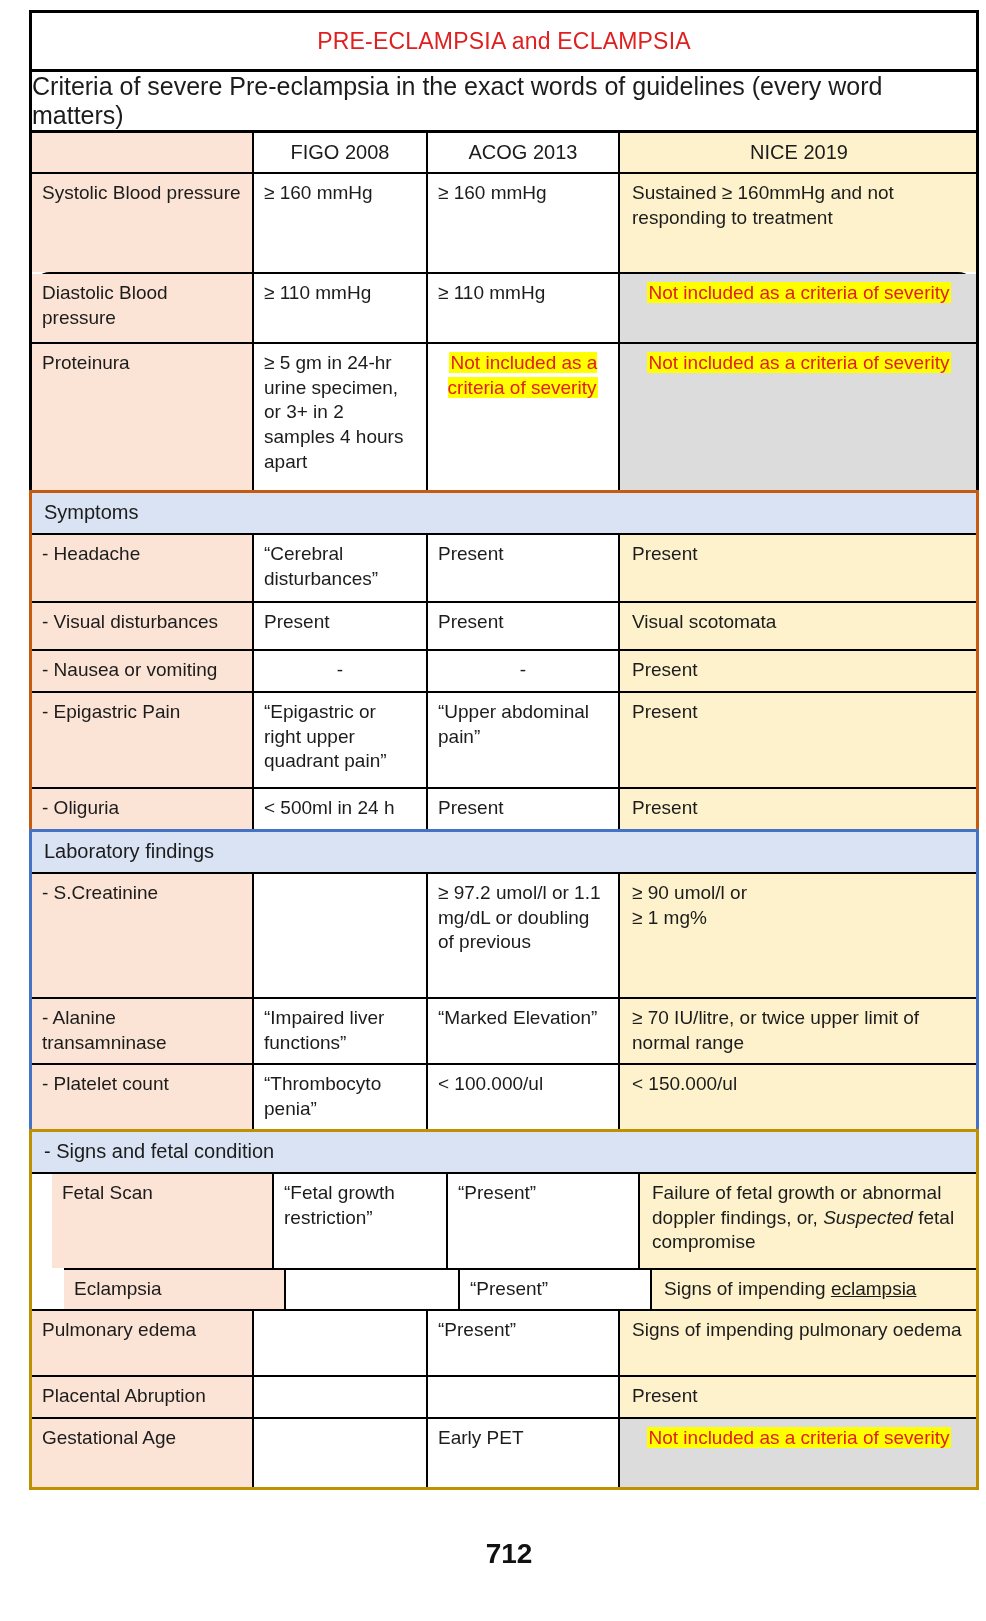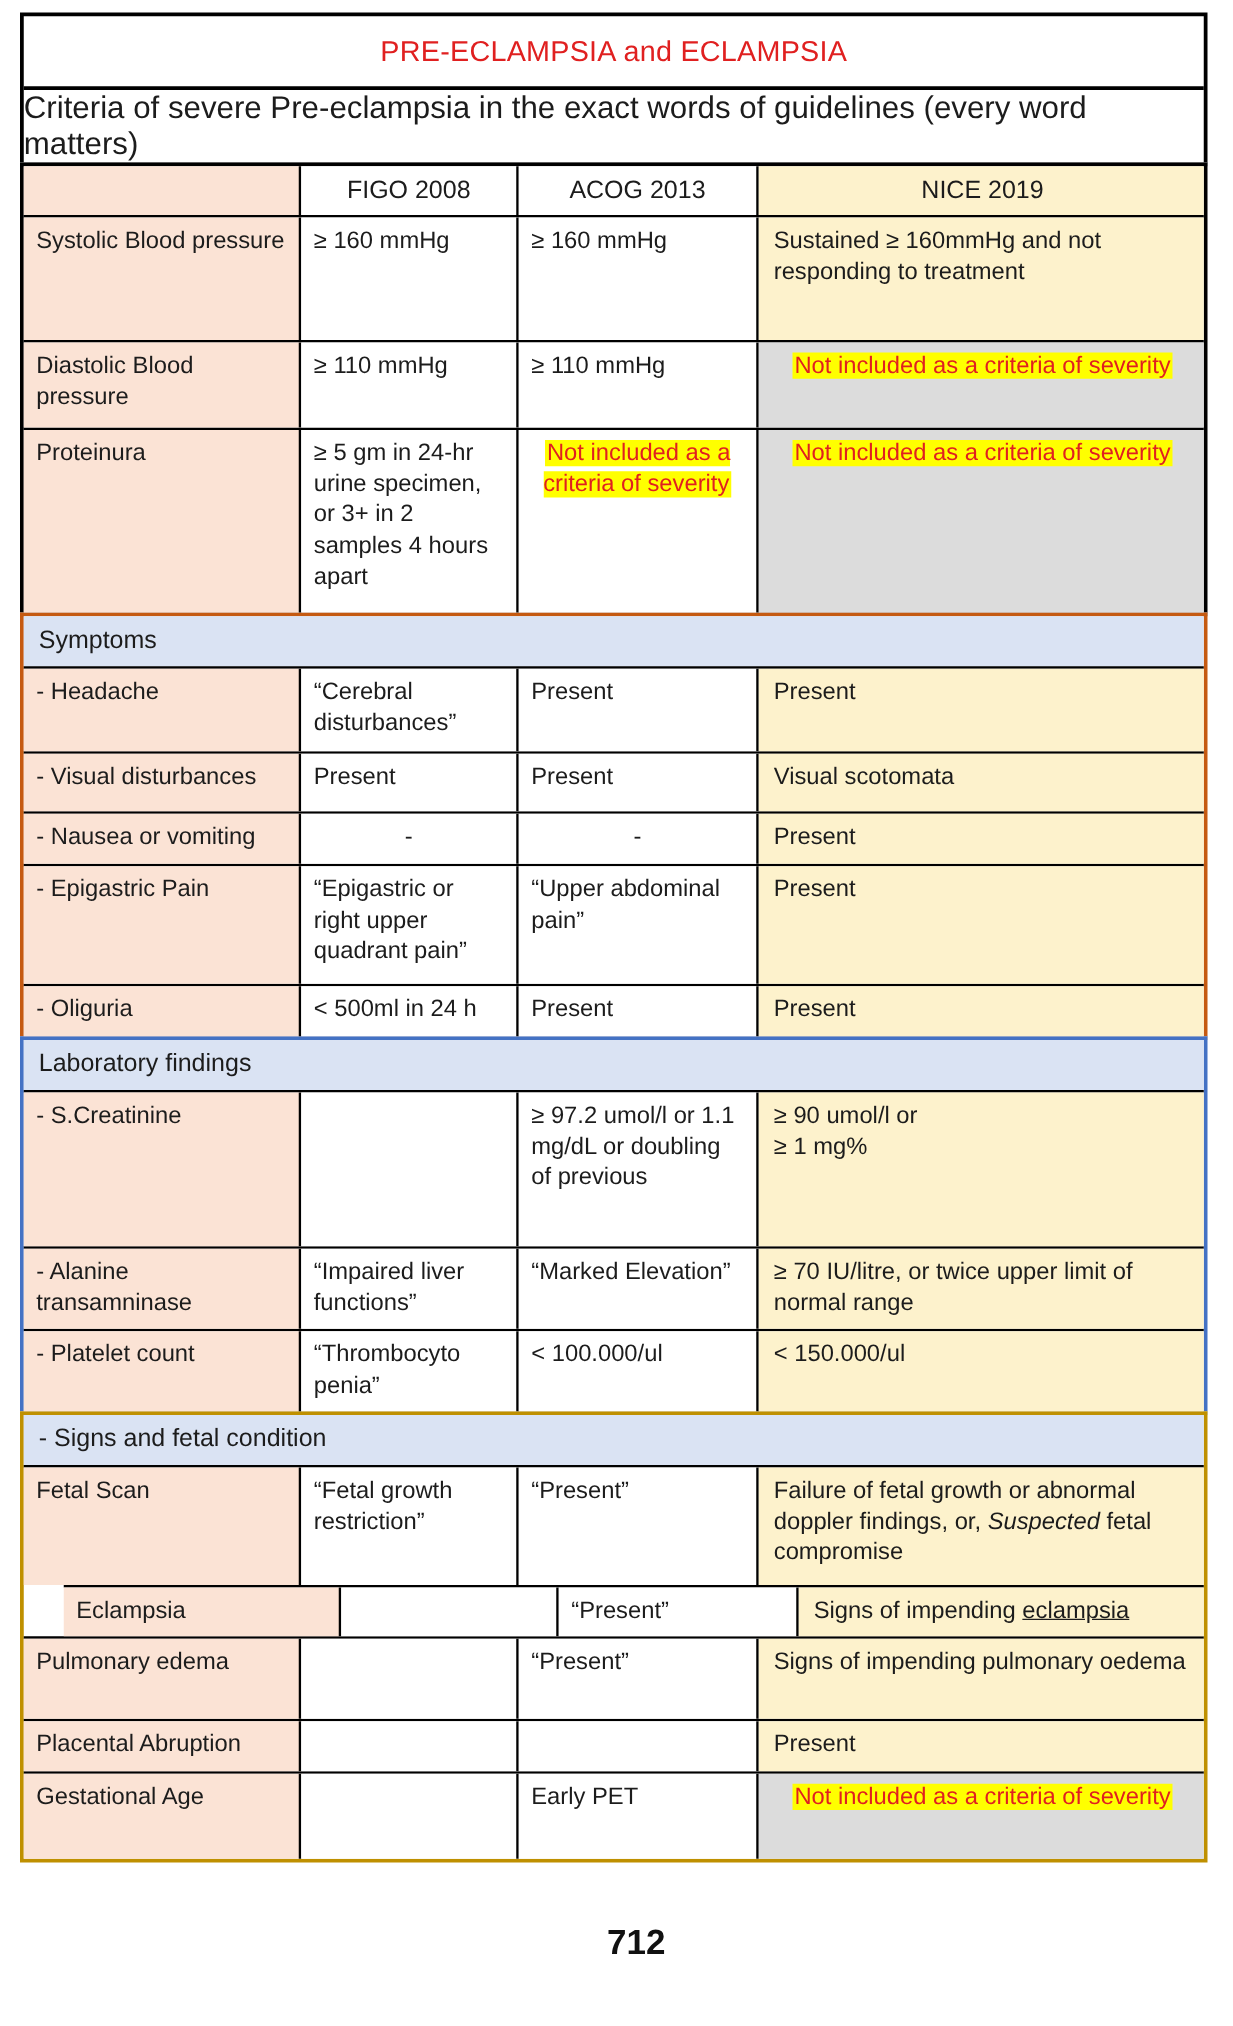--- a/index.html
+++ b/index.html
@@ -1,20 +1,20 @@
 <!DOCTYPE html>
 <html style="--label-bg: #fbe3d5; --nice-bg: #fdf2cc; --section-header-bg: #dae3f3; --gray-bg: #dcdcdc; --highlight-bg: #ffff00; --highlight-text: #e02020; --title-color: #e02020;"><head>
 <meta charset="utf-8">
 <style>
   html,body { margin:0; padding:0; }
   body {
     width:986px; height:1621px; background:#ffffff; position:relative;
     font-family:"Liberation Sans", sans-serif; color:#1c1c1c;
   }
-  #table { position:absolute; left:16px; top:10px; width:950px; }
+  #table { position:absolute; left:29px; top:10px; width:950px; }
   .sec { border:3px solid #000; box-sizing:border-box; background:#fff; }
   .sec + .sec { margin-top:-3px; }
   .sec > * + * { border-top:2px solid #000; }
 
   .trow.title {
     min-height:56px; display:flex; align-items:center; justify-content:center;
     color:var(--title-color); font-size:23px; letter-spacing:.2px;
   }
   .trow.subtitle {
     min-height:37px; border-top:3px solid #000 !important;
@@ -59,21 +59,21 @@
         <div class="cell c1 hdr">FIGO 2008</div>
         <div class="cell c2 hdr">ACOG 2013</div>
         <div class="cell c3 hdr">NICE 2019</div>
       </div>
       <div class="row" style="min-height: 100px;">
         <div class="cell c0">Systolic Blood pressure</div>
         <div class="cell c1">≥ 160 mmHg</div>
         <div class="cell c2">≥ 160 mmHg</div>
         <div class="cell c3">Sustained ≥ 160mmHg and not responding to treatment</div>
       </div>
-      <div class="row" style="min-height: 70px;">
+      <div class="row" style="min-height: 70px; border-radius: 18px;">
         <div class="cell c0">Diastolic Blood pressure</div>
         <div class="cell c1">≥ 110 mmHg</div>
         <div class="cell c2">≥ 110 mmHg</div>
         <div class="cell c3 gray center"><span class="hl">Not included as a criteria of severity</span></div>
       </div>
       <div class="row" style="min-height: 148px;">
         <div class="cell c0">Proteinura</div>
         <div class="cell c1">≥ 5 gm in 24-hr urine specimen, or 3+ in 2 samples 4 hours apart</div>
         <div class="cell c2 center"><span class="hl">Not included as a criteria of severity</span></div>
         <div class="cell c3 gray center"><span class="hl">Not included as a criteria of severity</span></div>
@@ -130,21 +130,21 @@
       <div class="row" style="min-height: 66px;">
         <div class="cell c0">- Platelet count</div>
         <div class="cell c1">“Thrombocyto
 penia”</div>
         <div class="cell c2">&lt; 100.000/ul</div>
         <div class="cell c3">&lt; 150.000/ul</div>
       </div>
     </div>
     <div class="sec" style="border-color: rgb(191, 144, 0);">
       <div class="shead">- Signs and fetal condition</div>
-      <div class="row" style="min-height: 96px;">
+      <div class="row" style="min-height: 96px; padding-left: 20px;">
         <div class="cell c0">Fetal Scan</div>
         <div class="cell c1">“Fetal growth restriction”</div>
         <div class="cell c2">“Present”</div>
         <div class="cell c3"><span>Failure of fetal growth or abnormal doppler findings,  or, </span><span style="font-style: italic;">Suspected</span><span> fetal compromise</span></div>
       </div>
       <div class="row" style="min-height: 40px; margin-left: 32px;">
         <div class="cell c0">Eclampsia</div>
         <div class="cell c1"></div>
         <div class="cell c2">“Present”</div>
         <div class="cell c3"><span>Signs of impending </span><span style="text-decoration: underline;">eclampsia</span></div>

